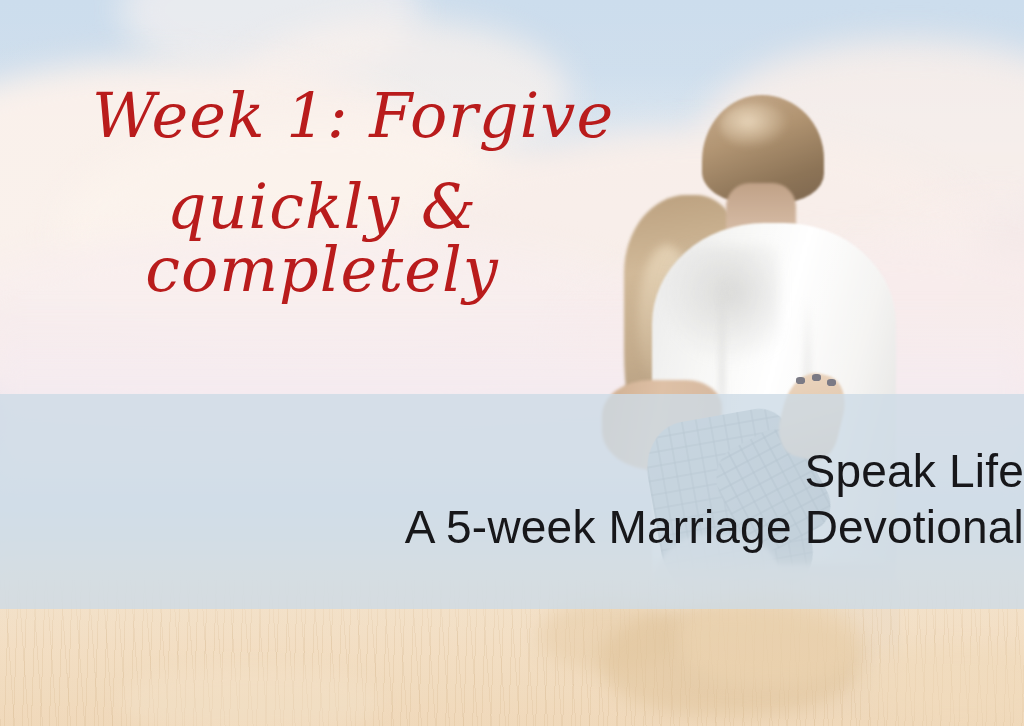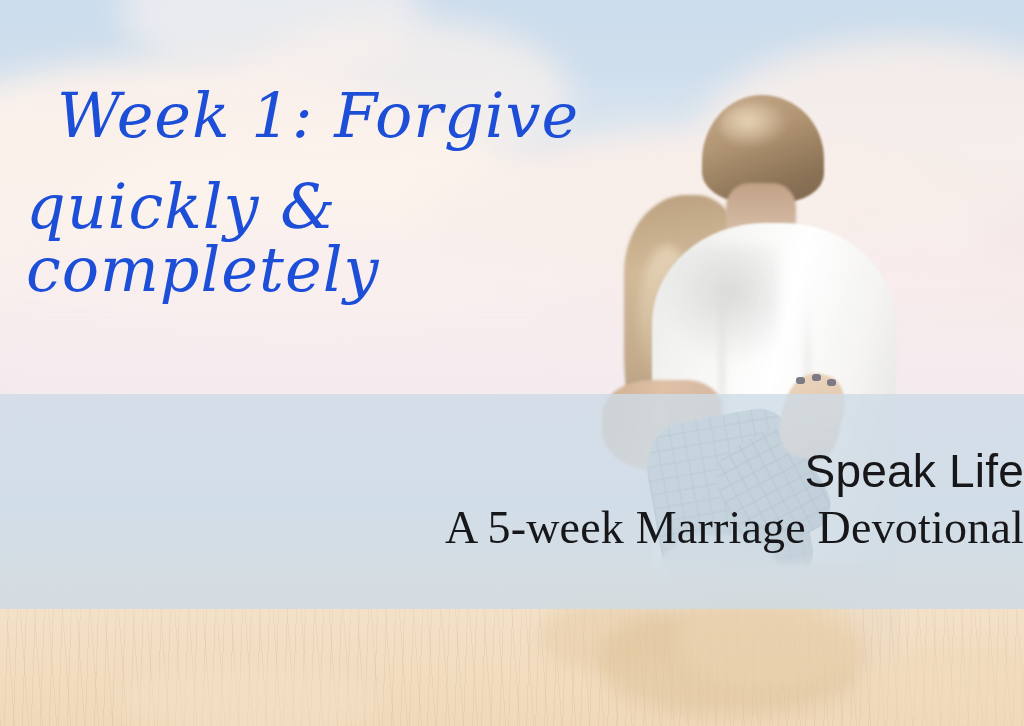--- a/index.html
+++ b/index.html
@@ -232,27 +232,26 @@
     position: absolute; inset: 0;
     background: linear-gradient(to bottom, rgba(255,255,255,.06), rgba(255,255,255,.18) 55%, rgba(255,252,248,.25));
     pointer-events: none;
   }
 
   
   .script-block {
     position: absolute;
     left: 0; top: 84px;
     width: 680px;
-    text-align: left;
-    color: #1d4ed8;
+    text-align: center;
+    color: #b91c1c;
     font-family: "DejaVu Serif", serif;
     font-style: italic;
     line-height: 1.02;
     text-shadow: 0 0 1px rgba(255,255,255,.35);
-    margin-left: 44px;
   }
   .script-line-1 {
     display: block;
     font-size: 62px;
     letter-spacing: 1px;
     transform: translateX(13px);
   }
   .script-line-2 {
     display: block;
     font-size: 62px;
@@ -280,21 +279,20 @@
     display: block;
     font-size: 46px;
     line-height: 1.2;
     letter-spacing: .2px;
   }
   .banner-line-2 {
     display: block;
     font-size: 46px;
     line-height: 1.25;
     letter-spacing: .2px;
-    font-family: Liberation Serif, serif;
   }
 </style>
 </head>
 <body>
 
 <div id="stage">
 
   <div class="photo">
     <div class="sky"></div>
 

